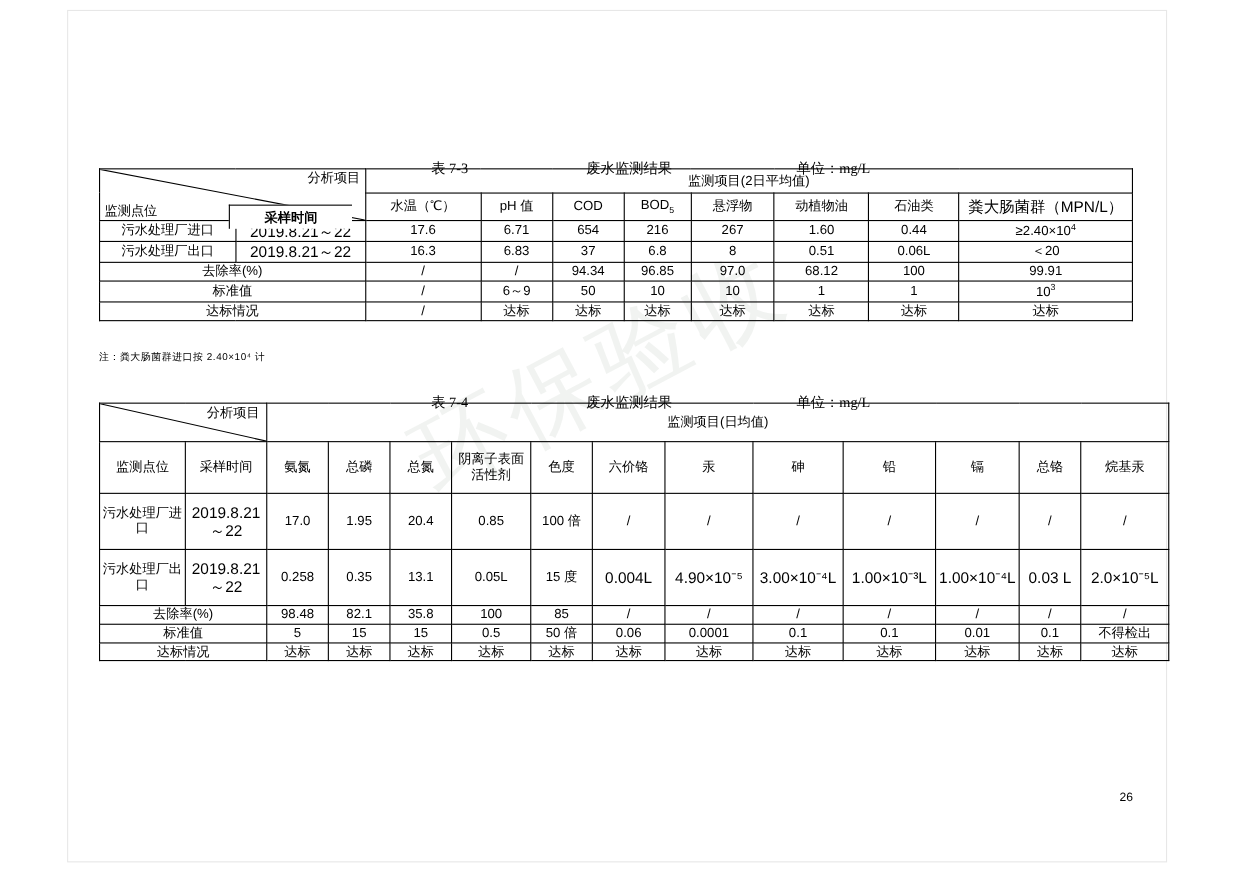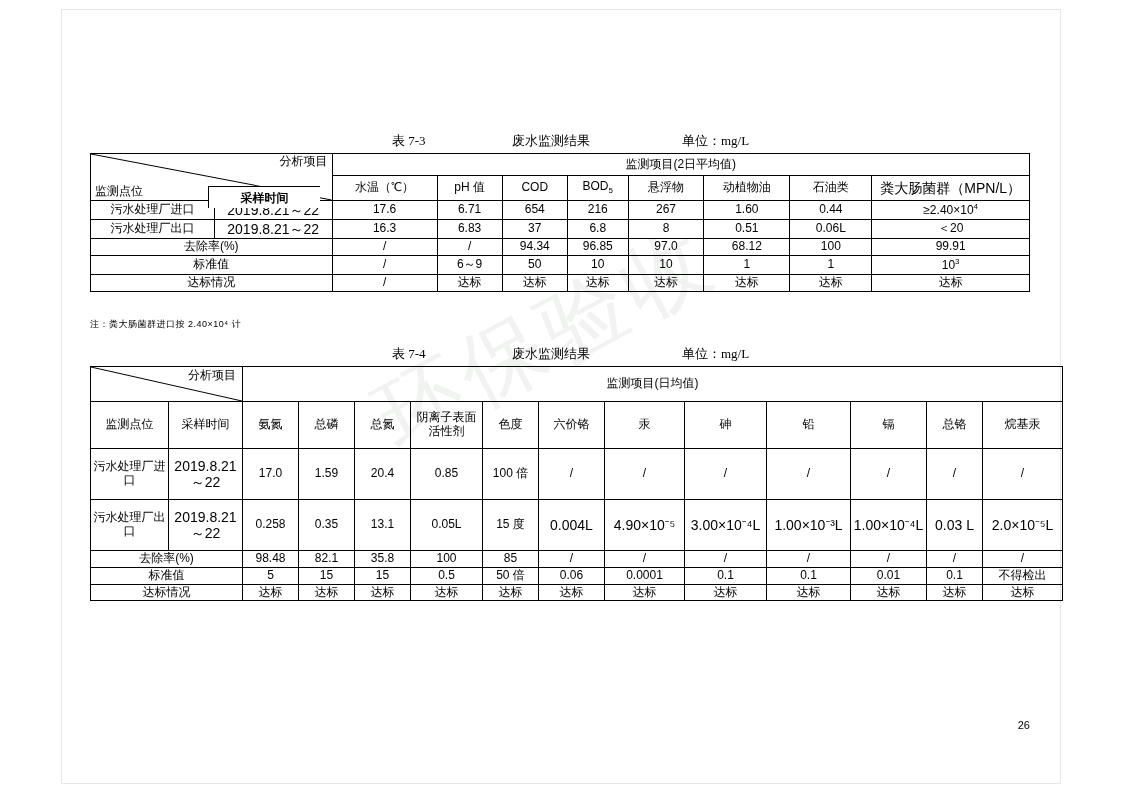--- a/index.html
+++ b/index.html
@@ -43,23 +43,24 @@
   }
 
   .tbl-caption {
     position: absolute;
     font-size: 13px;
     font-family: "Liberation Serif", serif;
   }
   .cap-row {
     display: flex;
     align-items: baseline;
+    gap: 21px;
   }
   .cap-row .c1 { width: 120px; }
-  .cap-row .c2 { width: 170px; }
+  .cap-row .c2 { width: 170px; margin-top: 12px; }
   .cap-row .c3 { }
 
   table.t {
     position: absolute;
     border-collapse: collapse;
     table-layout: fixed;
     font-size: 12px;
     font-family: "Liberation Sans", sans-serif;
   }
   table.t td, table.t th {
@@ -294,21 +295,21 @@
         <td class="b">砷</td>
         <td class="b">铅</td>
         <td class="b">镉</td>
         <td class="b">总铬</td>
         <td class="b">烷基汞</td>
       </tr>
       <tr>
         <td style="height:48px;">污水处理厂进口</td>
         <td class="sm">2019.8.21～22</td>
         <td>17.0</td>
-        <td>1.59</td>
+        <td>1.95</td>
         <td>20.4</td>
         <td>0.85</td>
         <td>100 倍</td>
         <td>/</td>
         <td>/</td>
         <td>/</td>
         <td>/</td>
         <td>/</td>
         <td>/</td>
         <td>/</td>

